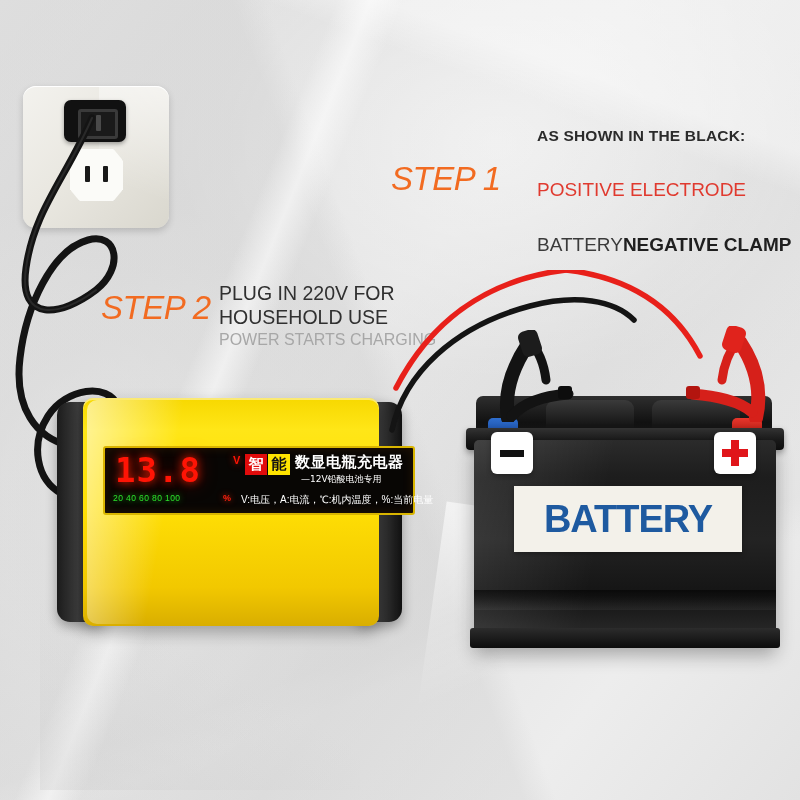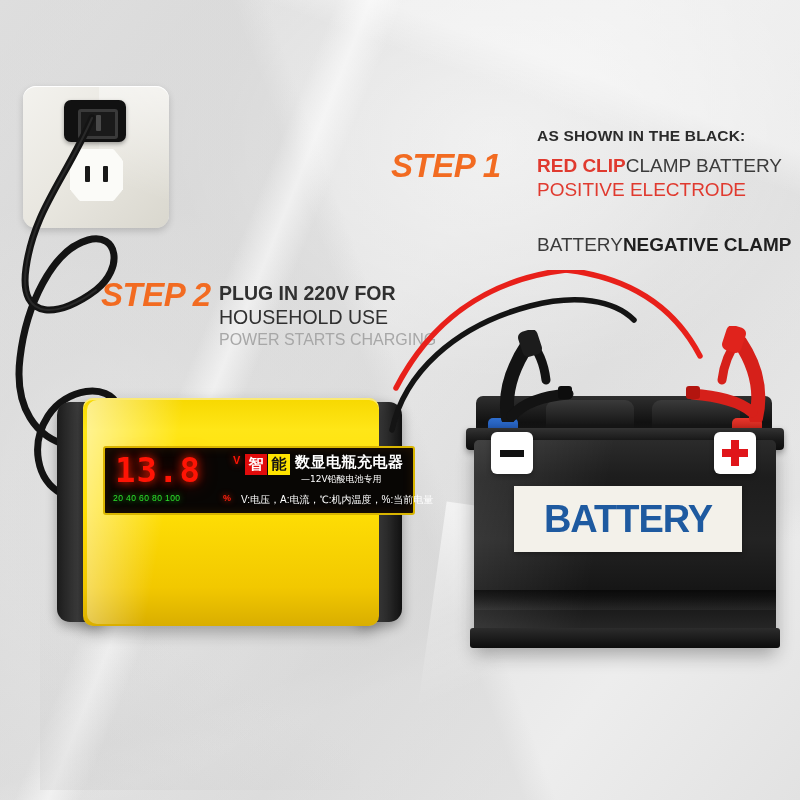--- a/index.html
+++ b/index.html
@@ -24,38 +24,39 @@
       linear-gradient(200deg, rgba(255,255,255,.45) 14%, rgba(255,255,255,0) 18%),
       linear-gradient(160deg, rgba(210,210,210,.28) 72%, rgba(255,255,255,0) 76%);}
   .tex.b{left:430px;top:520px;width:280px;height:220px;
     background:linear-gradient(150deg, rgba(255,255,255,.6) 0%, rgba(255,255,255,0) 55%);
     transform:rotate(8deg);}
   .tex.c{left:40px;top:600px;width:320px;height:190px;
     background:linear-gradient(30deg, rgba(200,200,200,.30) 0%, rgba(255,255,255,0) 60%);}
 
   
   .step-word{
-    position:absolute;color:#F26B21;font-weight:700;font-style:italic;
+    position:absolute;color:#F26B21;font-weight:400;font-style:italic;
     letter-spacing:-.5px;white-space:nowrap;
     font-family:"Liberation Sans",sans-serif;
+    margin-top:13px;
   }
   #step1-word{left:391px;top:147px;font-size:33px;}
   #step2-word{left:101px;top:276px;font-size:33px;}
 
   .blk{position:absolute;}
   #fig-head{left:537px;top:127px;font-size:15.5px;font-weight:700;color:#2b2b2b;letter-spacing:.2px;white-space:nowrap;}
   #s1l1{left:537px;top:155px;font-size:19px;white-space:nowrap;}
   #s1l2{left:537px;top:179px;font-size:19px;white-space:nowrap;color:#E03A2F;text-align:center;}
   #s1l3{left:537px;top:209px;font-size:19px;white-space:nowrap;}
   #s1l4{left:537px;top:234px;font-size:19px;white-space:nowrap;}
   .bold-red{color:#E03A2F;font-weight:700;}
   .thin-dark{color:#3b3b3b;font-weight:400;}
   .bold-dark{color:#1f1f1f;font-weight:700;}
 
-  #s2l1{left:219px;top:282px;font-size:19.5px;color:#303030;font-weight:700;white-space:nowrap;}
+  #s2l1{left:219px;top:282px;font-size:19.5px;color:#303030;font-weight:400;white-space:nowrap;}
   #s2l2{left:219px;top:306px;font-size:19.5px;color:#303030;font-weight:400;white-space:nowrap;}
   #s2l3{left:219px;top:331px;font-size:16px;color:#a7a7a7;font-weight:400;white-space:nowrap;}
 
   
   #outlet{position:absolute;left:23px;top:86px;width:146px;height:142px;
     background:linear-gradient(135deg,#f3f2ee 0%,#e9e7e0 48%,#d9d7ce 100%);
     border-radius:13px;box-shadow:0 3px 7px rgba(0,0,0,.17),inset 0 1px 0 #fff;}
   #outlet-sheen{position:absolute;right:0;top:0;width:70px;height:142px;
     background:linear-gradient(200deg,rgba(255,255,255,.55),rgba(255,255,255,0) 70%);
     border-radius:0 13px 13px 0;}
@@ -183,23 +184,20 @@
       <path d="M126,392 C146,382 160,368 176,360" stroke-width="8"></path>
     </g>
     <g fill="none" stroke="#3a3a3a" stroke-width="2" stroke-linecap="round" opacity=".55">
       <path d="M92,18 C66,78 34,110 26,168 C18,224 62,216 96,190"></path>
     </g>
     <rect x="170" y="348" width="22" height="17" rx="4" fill="#1a1a1a" transform="rotate(-14 181 356)"></rect>
   </svg>
 
   <div class="step-word" id="step1-word">STEP 1</div>
   <div class="blk" id="fig-head">AS SHOWN IN THE BLACK:</div>
-  <div class="blk" id="s1l1">
-    <span class="bold-red">RED CLIP</span><span class="thin-dark">CLAMP BATTERY</span>
-  </div>
   <div class="blk" id="s1l2">POSITIVE ELECTRODE</div>
   <div class="blk" id="s1l4">
     <span class="thin-dark">BATTERY</span><span class="bold-dark">NEGATIVE CLAMP</span>
   </div>
 
   <div class="step-word" id="step2-word">STEP 2</div>
   <div class="blk" id="s2l1">PLUG IN 220V FOR</div>
   <div class="blk" id="s2l2">HOUSEHOLD USE</div>
   <div class="blk" id="s2l3">POWER STARTS CHARGING</div>
 

